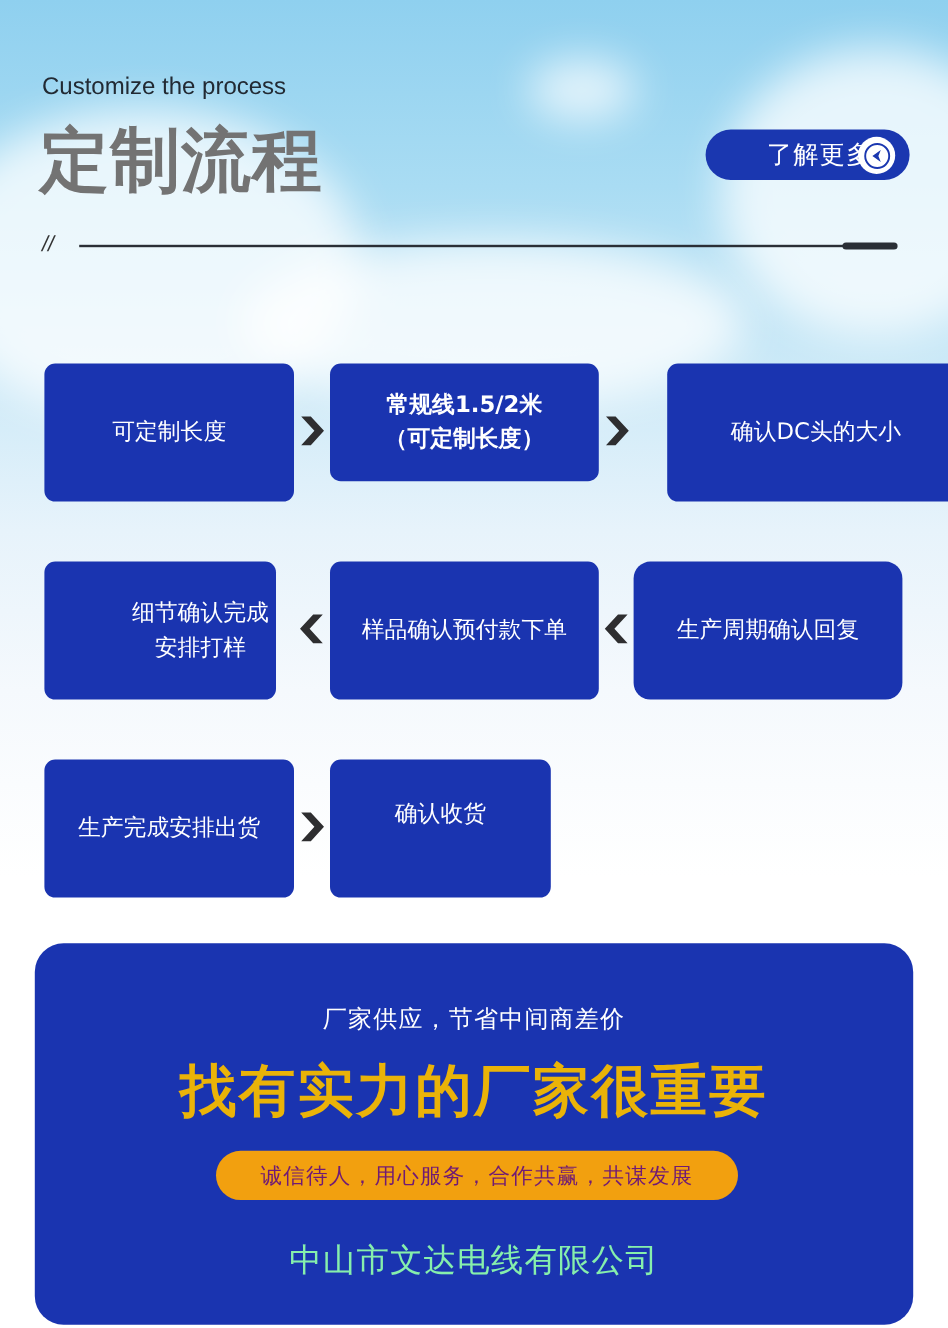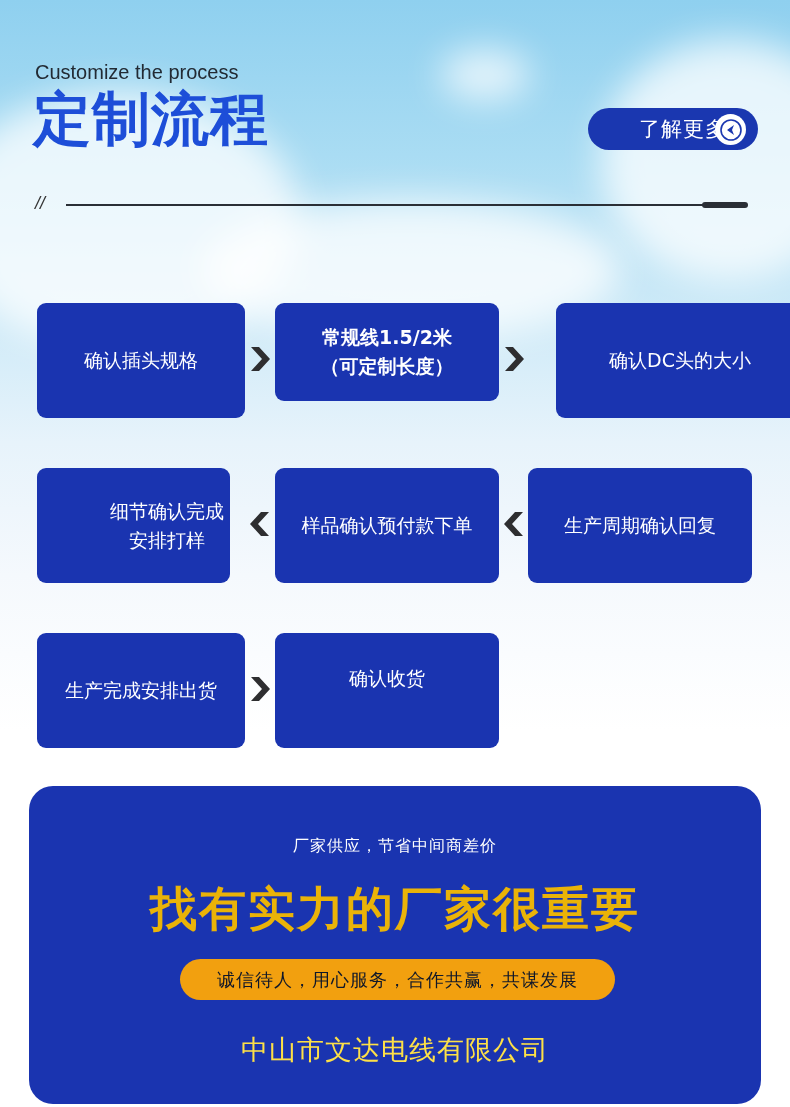--- a/index.html
+++ b/index.html
@@ -7,22 +7,22 @@
     width:790px; height:1107px; position:relative; overflow:hidden;
     font-family: "DejaVu Sans", "Liberation Sans", sans-serif;
     background: linear-gradient(180deg, #8fd0ef 0%, #a9dcf3 14%, #c8e8f7 26%, #e7f3fb 40%, #f5f9fd 52%, #ffffff 66%, #ffffff 100%);
   }
   .cloud { position:absolute; border-radius:50%; background:rgba(255,255,255,0.75); filter: blur(18px); }
   .header-en {
     position:absolute; left:35px; top:61px;
     font-family:"Liberation Sans", sans-serif; font-weight:normal; font-size:20px; color:#222a33;
   }
   .header-cn {
-    position:absolute; left:33px; top:84px;
-    font-weight:bold; font-size:58px; color:#1d4ed8; letter-spacing:1px; line-height:70px;
+    position:absolute; left:33px; top:98px;
+    font-weight:bold; font-size:58px; color:#737373; letter-spacing:1px; line-height:70px;
   }
   .slashes {
     position:absolute; left:35px; top:193px; font-family:"Liberation Sans", sans-serif;
     font-style:italic; font-size:18px; color:#333;
   }
   .rule { position:absolute; left:66px; top:204px; width:640px; height:1.5px; background:#2a2f36; }
   .rule-bar { position:absolute; left:702px; top:202px; width:46px; height:6px; border-radius:3px; background:#2a2f36; }
   .more-btn {
     position:absolute; left:588px; top:108px; width:170px; height:42px; border-radius:21px;
     background:#1a37b0; display:flex; align-items:center; box-sizing:border-box; padding-left:20px; cursor:pointer;
@@ -34,27 +34,27 @@
   }
   .step {
     position:absolute; background:#1a34b0; border-radius:9px; color:#fff;
     display:flex; align-items:center; justify-content:center; text-align:center;
     font-size:19px; line-height:29px; box-sizing:border-box; padding:0 6px;
   }
   .arrow { position:absolute; width:22px; height:26px; }
   .panel {
     position:absolute; left:29px; top:786px; width:732px; height:318px; border-radius:24px; background:#1a34b0;
   }
-  .panel .sub { position:absolute; left:0; right:0; top:50px; text-align:center; color:#fff; font-size:16px; letter-spacing:1px; }
+  .panel .sub { position:absolute; left:0; right:0; top:50px; text-align:center; color:#fff; font-size:20px; letter-spacing:1px; }
   .panel .big { position:absolute; left:0; right:0; top:92px; text-align:center; color:#eab308; font-size:47px; font-weight:bold; letter-spacing:2px; }
   .panel .pill {
     position:absolute; left:151px; top:173px; width:435px; height:41px; border-radius:21px; background:#f2a00f;
-    display:flex; align-items:center; justify-content:center; color:#0f172a; font-size:18px; letter-spacing:1px;
+    display:flex; align-items:center; justify-content:center; color:#701a75; font-size:18px; letter-spacing:1px;
   }
-  .panel .company { position:absolute; left:0; right:0; top:246px; text-align:center; color:#fde047; font-size:27px; letter-spacing:1px; }
+  .panel .company { position:absolute; left:0; right:0; top:246px; text-align:center; color:#86efac; font-size:27px; letter-spacing:1px; }
 </style>
 </head>
 <body>
 
 <div class="cloud" style="left:-60px;top:90px;width:360px;height:260px;"></div>
 <div class="cloud" style="left:600px;top:40px;width:260px;height:240px;"></div>
 <div class="cloud" style="left:440px;top:50px;width:90px;height:50px;"></div>
 <div class="cloud" style="left:200px;top:200px;width:420px;height:140px;"></div>
 
 <div class="header-en">Customize the process</div>
@@ -67,21 +67,21 @@
   <span class="label">了解更多</span>
   <span class="circle">
     <svg width="24" height="24" viewBox="0 0 24 24">
       <circle cx="12" cy="12" r="10" fill="none" stroke="#1a37b0" stroke-width="1.6"></circle>
       <path d="M15 7 L8 12 L15 17 L13 12 Z" fill="#1a37b0"></path>
     </svg>
   </span>
 </div>
 
 <div class="step" style="left:37px;top:303px;width:208px;height:115px;">
-  <span>确认插头规格</span>
+  <span>可定制长度</span>
 </div>
 <svg class="arrow" style="left:249px;top:346px;" viewBox="0 0 22 26">
     <path d="M2 1 L10 1 L21 13 L10 25 L2 25 L13 13 Z" fill="#2e2e30"></path>
   </svg>
 <div class="step" style="left:275px;top:303px;width:224px;height:98px;font-weight:bold;">
   <span style="white-space:pre-line;">常规线1.5/2米
 （可定制长度）</span>
 </div>
 <svg class="arrow" style="left:503px;top:346px;" viewBox="0 0 22 26">
     <path d="M2 1 L10 1 L21 13 L10 25 L2 25 L13 13 Z" fill="#2e2e30"></path>
@@ -96,31 +96,31 @@
 </div>
 <svg class="arrow" style="left:249px;top:511px;" viewBox="0 0 22 26">
     <path d="M20 1 L12 1 L1 13 L12 25 L20 25 L9 13 Z" fill="#2e2e30"></path>
   </svg>
 <div class="step" style="left:275px;top:468px;width:224px;height:115px;">
   <span>样品确认预付款下单</span>
 </div>
 <svg class="arrow" style="left:503px;top:511px;" viewBox="0 0 22 26">
     <path d="M20 1 L12 1 L1 13 L12 25 L20 25 L9 13 Z" fill="#2e2e30"></path>
   </svg>
-<div class="step" style="left:528px;top:468px;width:224px;height:115px;">
+<div class="step" style="left:528px;top:468px;width:224px;height:115px;border-radius:14px;">
   <span>生产周期确认回复</span>
 </div>
 
 <div class="step" style="left:37px;top:633px;width:208px;height:115px;justify-content:center;">
   <span>生产完成安排出货</span>
 </div>
 <svg class="arrow" style="left:249px;top:676px;" viewBox="0 0 22 26">
     <path d="M2 1 L10 1 L21 13 L10 25 L2 25 L13 13 Z" fill="#2e2e30"></path>
   </svg>
-<div class="step" style="left:275px;top:633px;width:224px;height:115px;padding-bottom:24px;">
+<div class="step" style="left:275px;top:633px;width:184px;height:115px;padding-bottom:24px;">
   <span>确认收货</span>
 </div>
 
 <div class="panel">
   <div class="sub">厂家供应，节省中间商差价</div>
   <div class="big">找有实力的厂家很重要</div>
   <div class="pill">
     <span>诚信待人，用心服务，合作共赢，共谋发展</span>
   </div>
   <div class="company">中山市文达电线有限公司</div>

